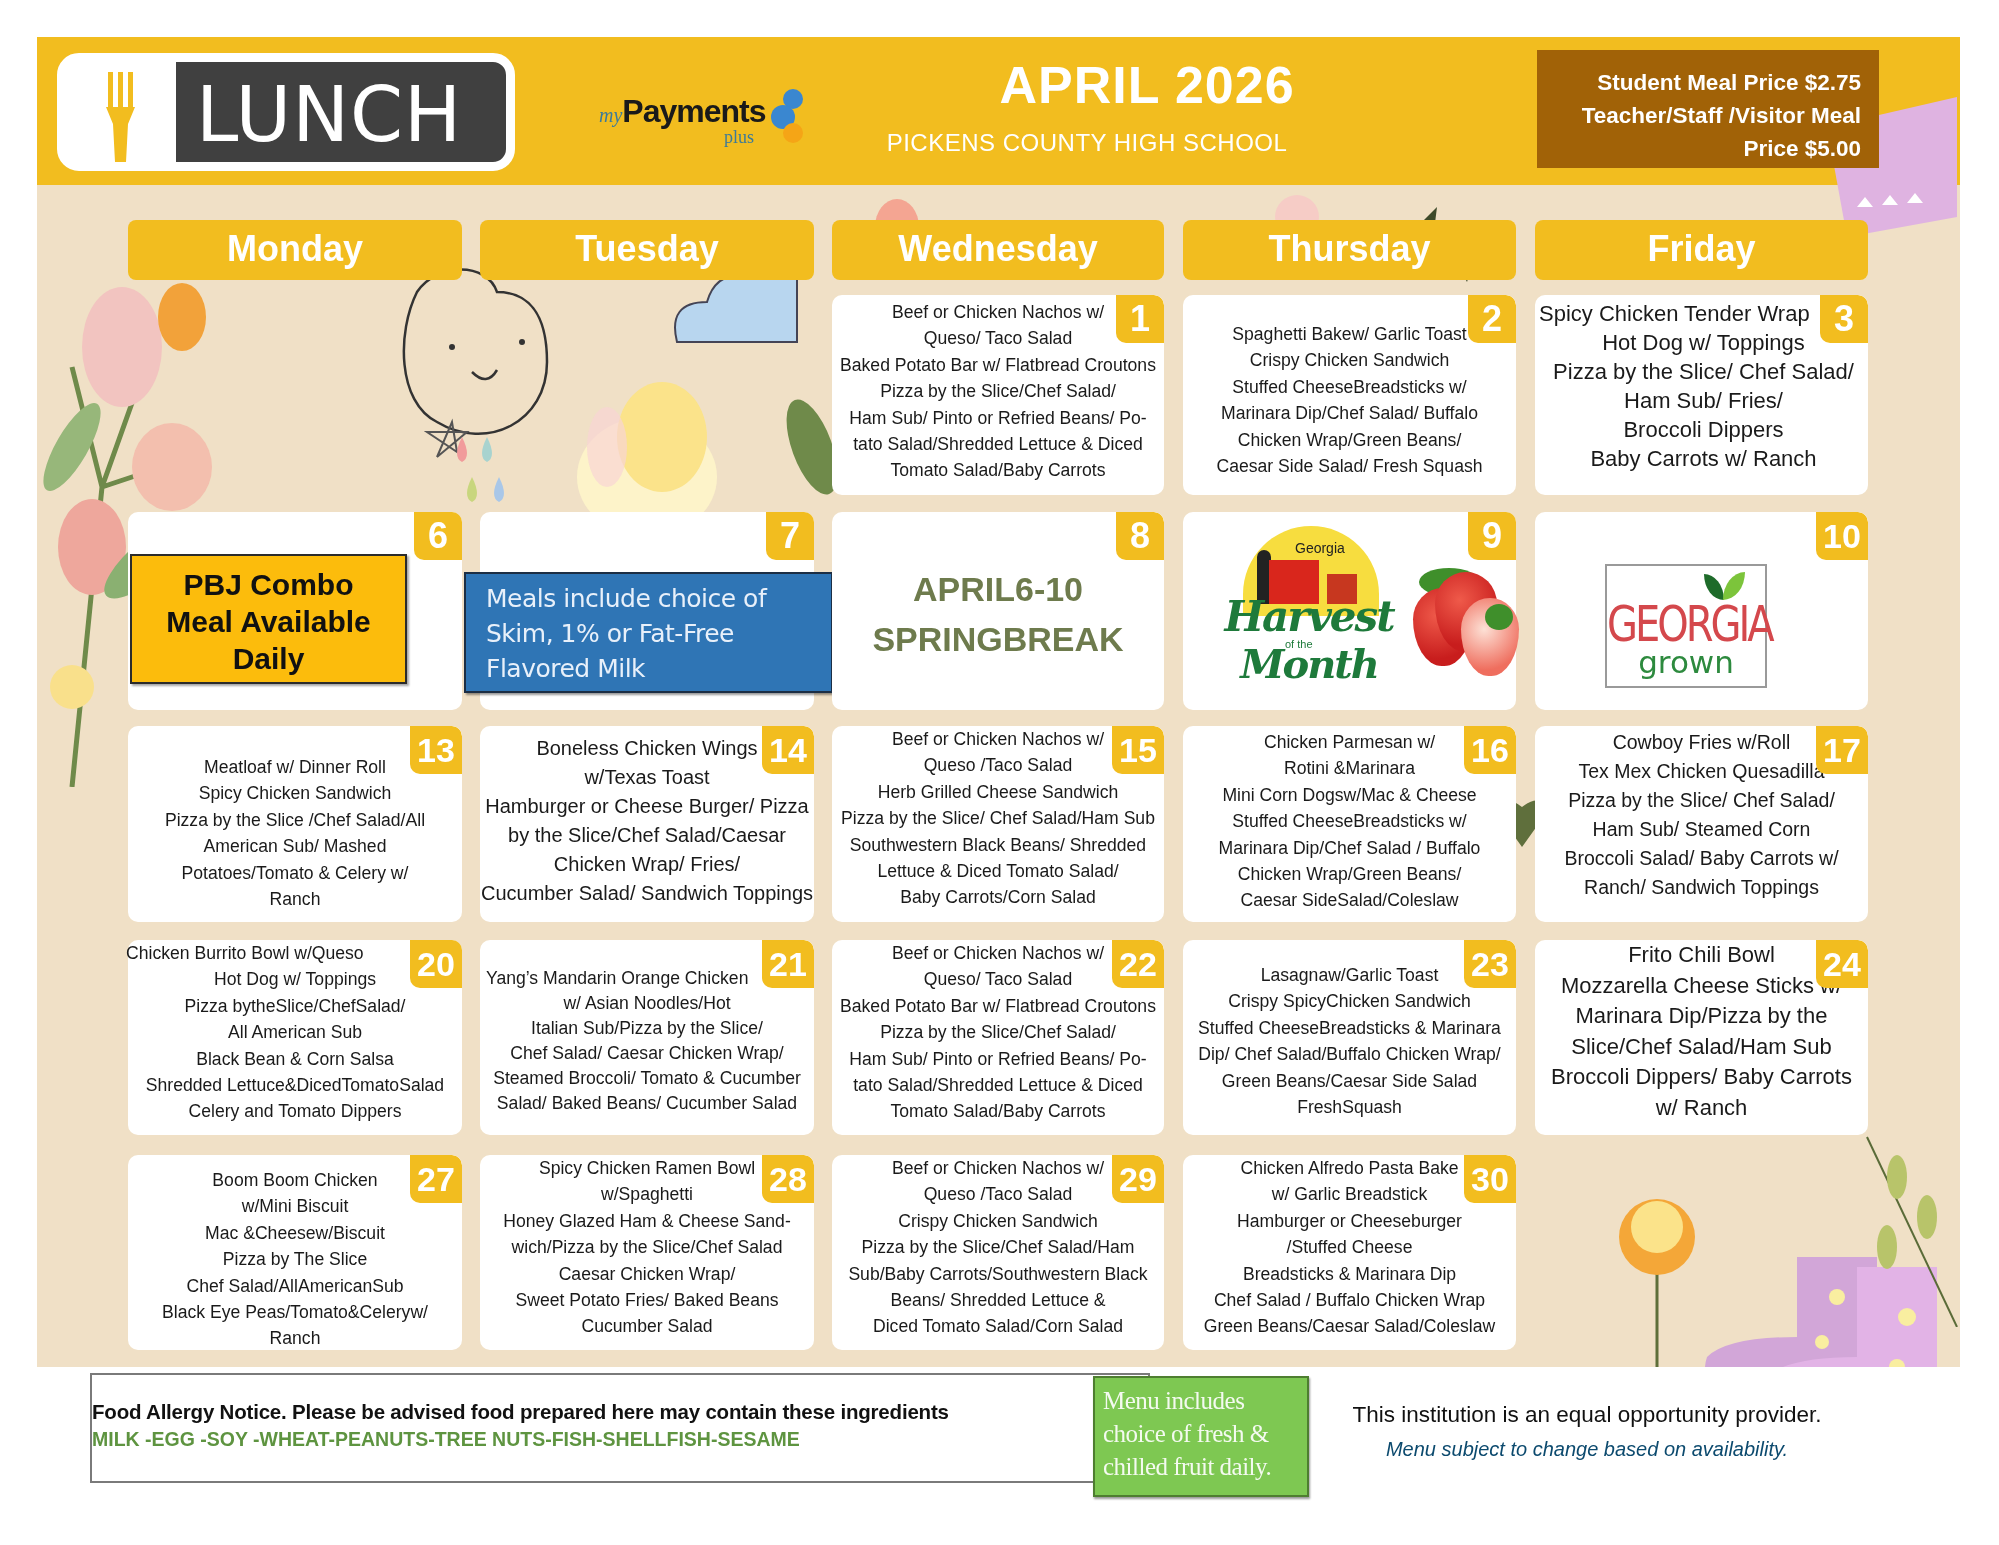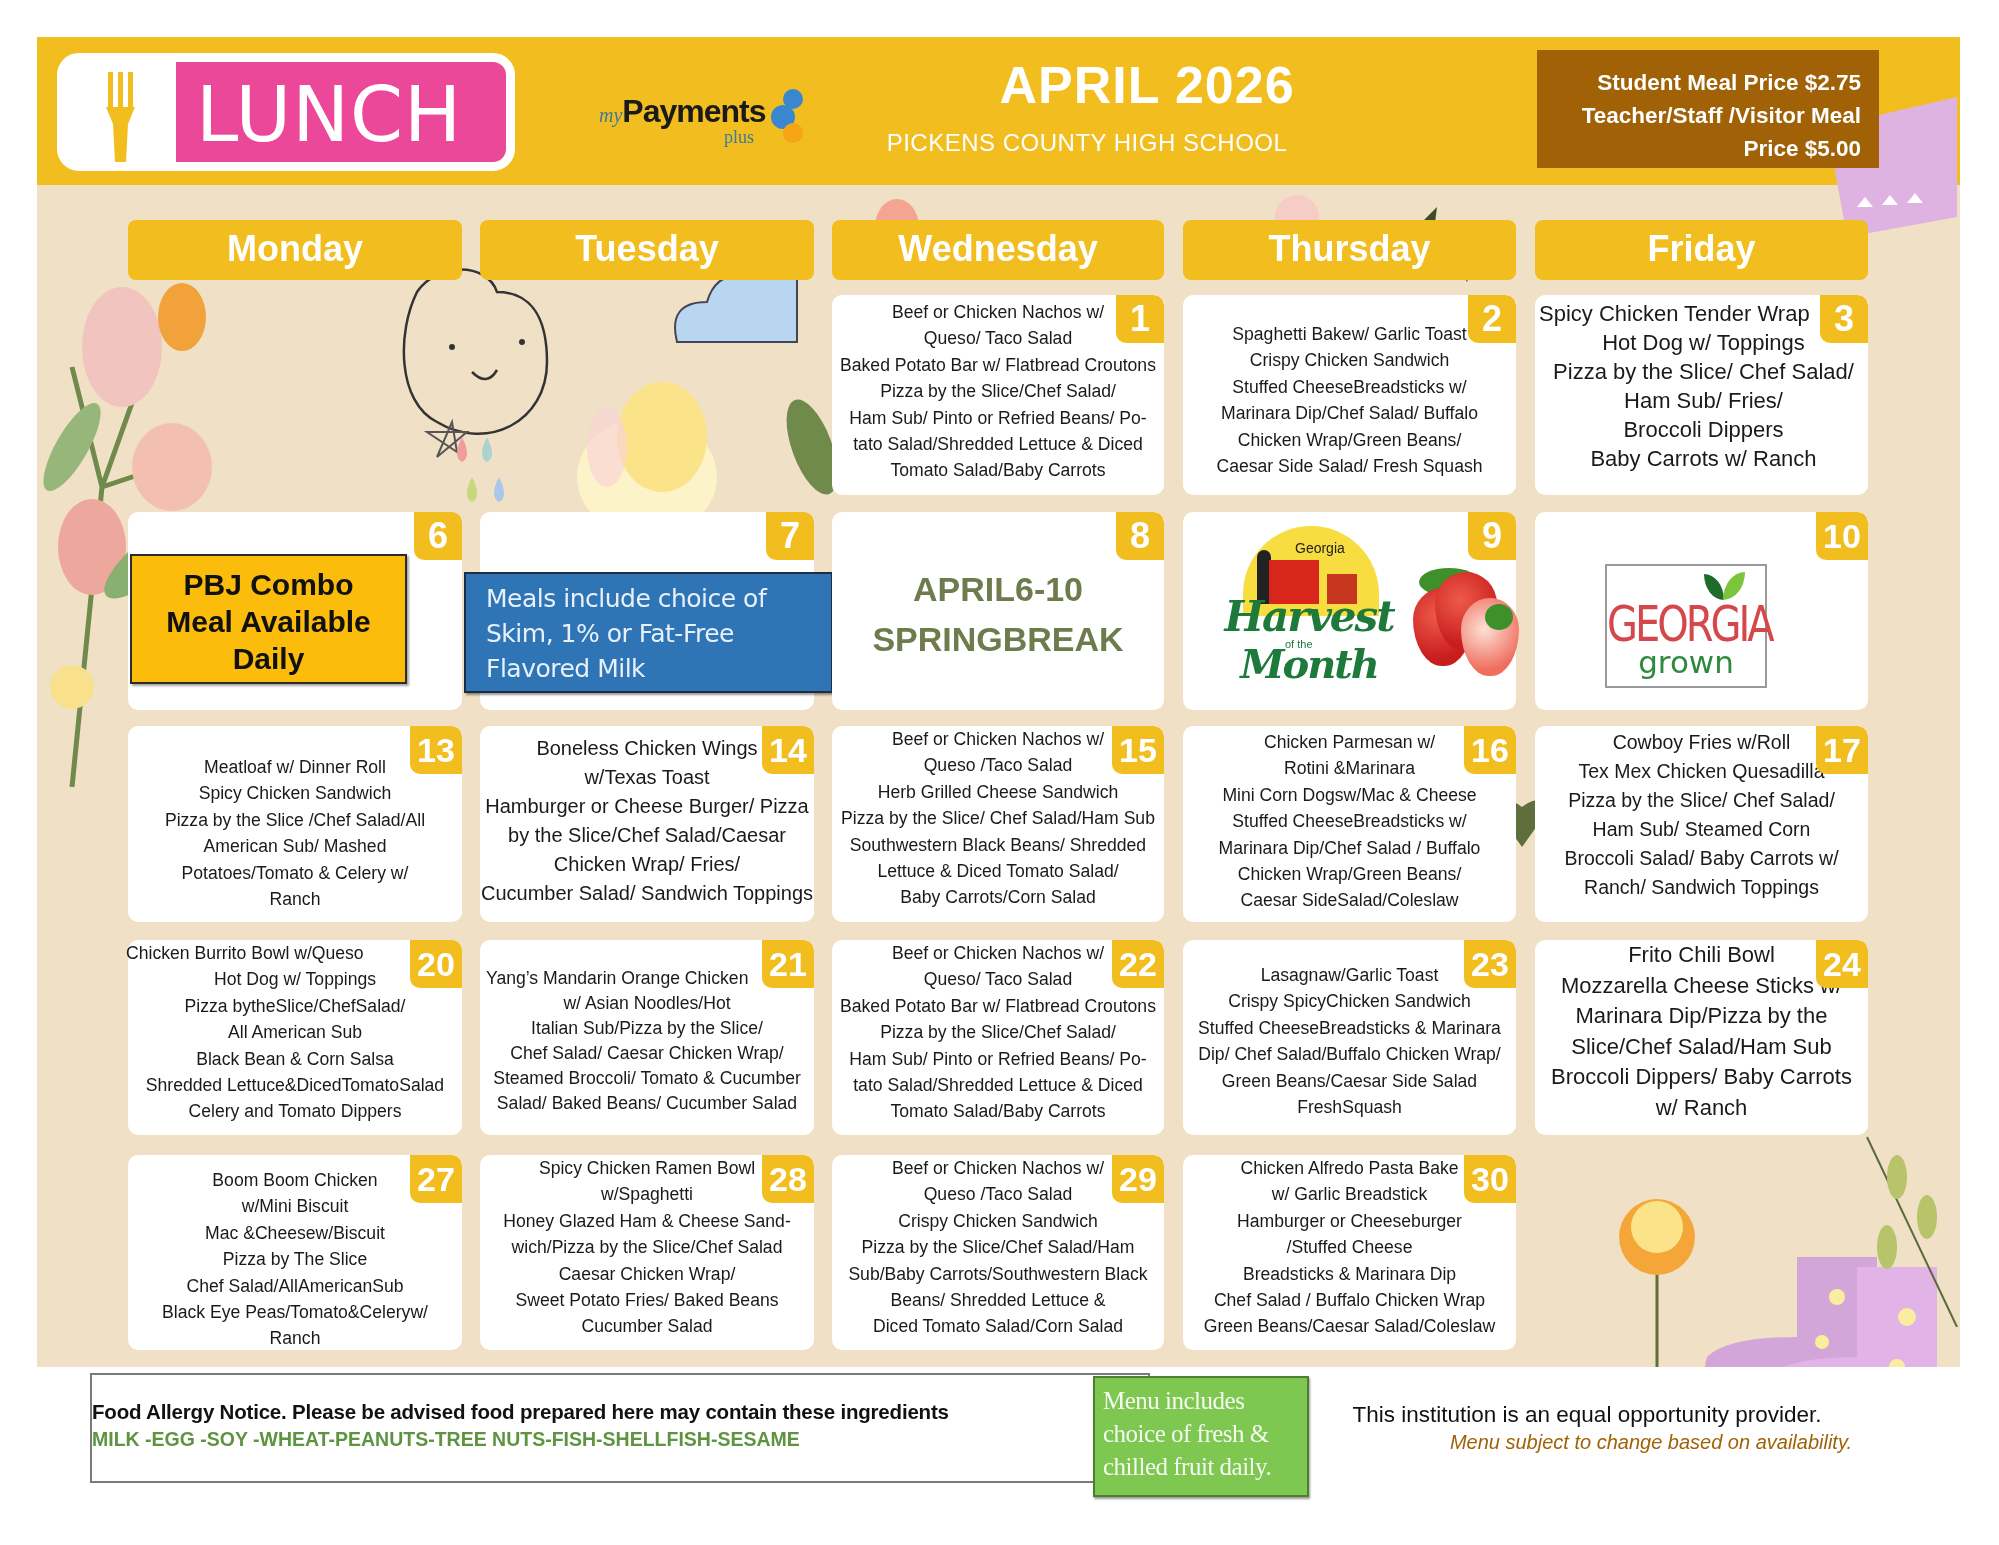--- a/index.html
+++ b/index.html
@@ -5,21 +5,21 @@
   * { box-sizing: border-box; margin: 0; padding: 0; }
   html, body { width: 1999px; height: 1545px; background: #ffffff; overflow: hidden; }
   body { position: relative; font-family: "Liberation Sans", sans-serif; color: #1a1a1a; }
 
   .poster { position: absolute; left: 37px; top: 37px; width: 1923px; height: 1330px; background: #f0e0c6; overflow: hidden; }
   .header-band { position: absolute; left: 0; top: 0; width: 100%; height: 148px; background: #f2bd1f; }
 
   
   .deco { position: absolute; }
 
-  .lunch-badge { position: absolute; left: 20px; top: 16px; width: 458px; height: 118px; border: 9px solid #ffffff; border-radius: 22px; background: #ec4899; }
+  .lunch-badge { position: absolute; left: 20px; top: 16px; width: 458px; height: 118px; border: 9px solid #ffffff; border-radius: 22px; background: #404040; }
   .lunch-badge .fork-area { position: absolute; left: 0; top: 0; width: 110px; height: 100%; background: #ffffff; }
   .lunch-badge .lunch-text { position: absolute; left: 130px; top: 8px; font-size: 76px; color: #ffffff; letter-spacing: 1px; font-family: "DejaVu Sans", sans-serif; font-weight: normal; }
 
   .mypay { position: absolute; left: 562px; top: 56px; }
   .mypay .my { font-size: 20px; color: #3c7a9a; font-style: italic; font-family: "Liberation Serif", serif; }
   .mypay .pay { font-size: 32px; color: #1a1a1a; font-weight: bold; letter-spacing: -1px; font-family: "Liberation Sans Narrow", "Liberation Sans", sans-serif; }
   .mypay .plus { position: absolute; left: 125px; top: 34px; font-size: 18px; color: #3c7a9a; font-family: "Liberation Serif", serif; }
 
   .title-block { position: absolute; left: 760px; top: 18px; width: 700px; text-align: center; color: #ffffff; }
   .title-main { font-size: 52px; font-weight: bold; letter-spacing: 1px; }
@@ -59,21 +59,21 @@
   .gagrown .leaf2 { position: absolute; left: 116px; top: 6px; width: 22px; height: 28px; background: #7cc43b; border-radius: 100% 0 100% 0; }
 
   .footer-allergy { position: absolute; left: 90px; top: 1373px; width: 1060px; height: 110px; border: 2px solid #7a7a7a; background: #ffffff; padding: 25px 0 0 0; }
   .allergy-title { font-size: 20.5px; font-weight: bold; color: #111111; white-space: nowrap; letter-spacing: -0.2px; }
   .allergy-list { font-size: 19.5px; font-weight: bold; color: #5e9440; margin-top: 4px; white-space: nowrap; }
 
   .fruit-box { position: absolute; left: 1093px; top: 1376px; width: 216px; height: 121px; background: #7ec852; border: 2px solid #4e7e30; box-shadow: 1px 2px 2px rgba(0,0,0,0.4); color: #f4faf0; font-family: "Liberation Serif", serif; font-size: 25px; line-height: 33px; padding: 6px 0 0 8px; letter-spacing: -0.5px; }
 
   .eop { position: absolute; left: 1322px; top: 1402px; width: 530px; text-align: center; }
   .eop-1 { font-size: 22.5px; color: #111111; }
-  .eop-2 { font-size: 20px; font-style: italic; color: #a16207; margin-top: 3px; text-align: right; }
+  .eop-2 { font-size: 20px; font-style: italic; color: #0c4a6e; margin-top: 10px; }
 </style>
 </head>
 <body>
 
 <div class="poster">
   <div class="header-band"></div>
 
   <svg class="deco" style="left:-5px;top:190px" width="200" height="560" viewBox="0 0 200 560">
     <path d="M40 560 L70 260 M70 260 L120 120 M70 260 L40 140 M70 260 L160 230" stroke="#6f8a4a" stroke-width="5" fill="none"></path>
     <ellipse cx="90" cy="120" rx="40" ry="60" fill="#f2c4c0"></ellipse>

